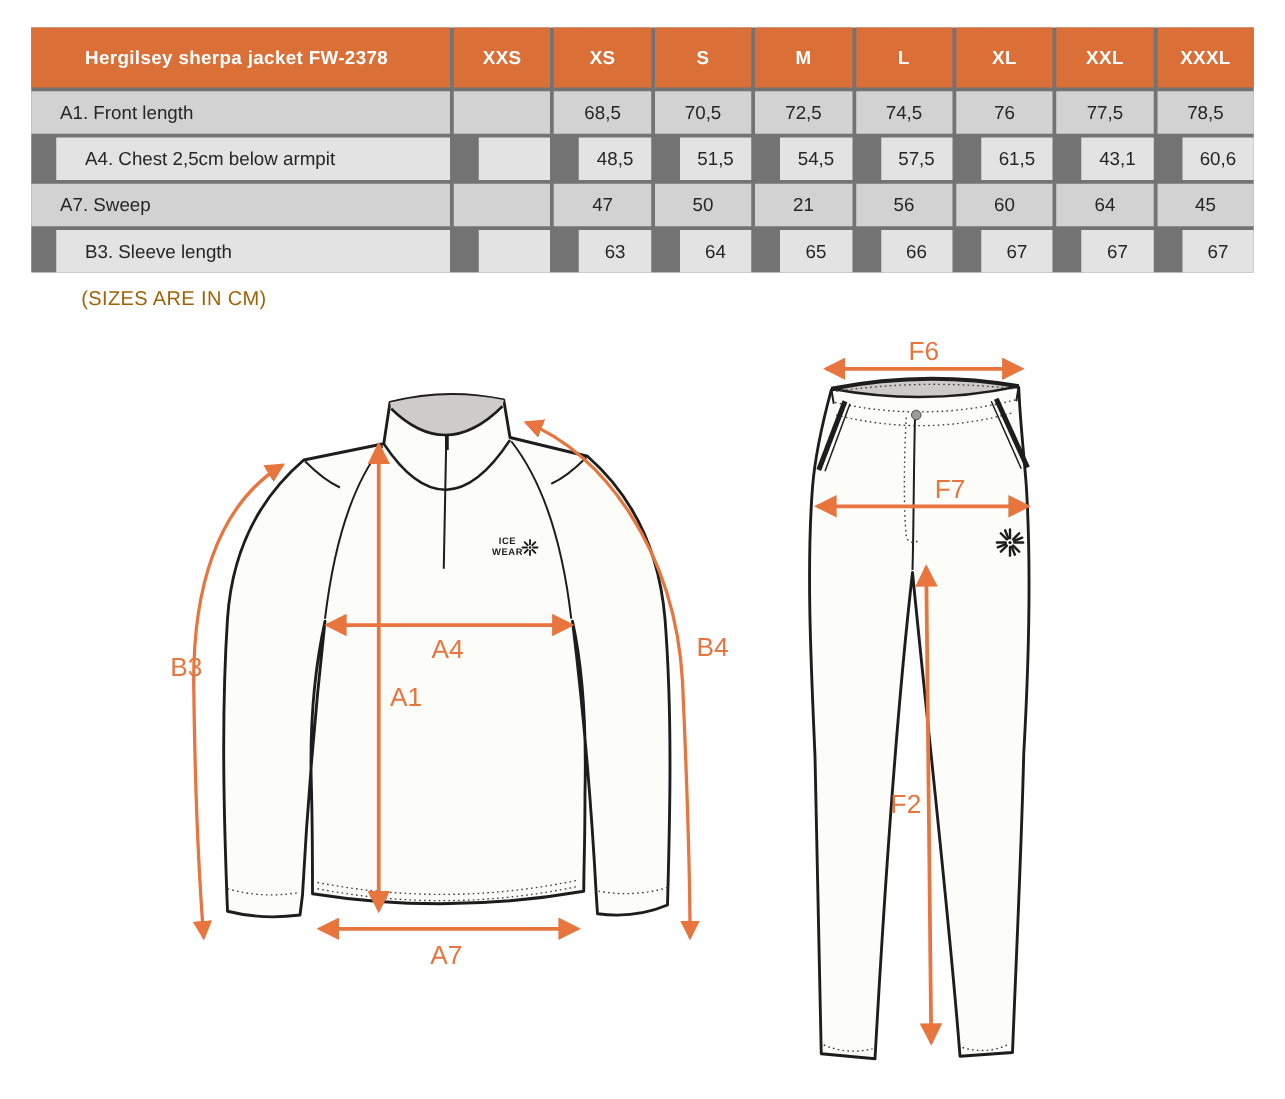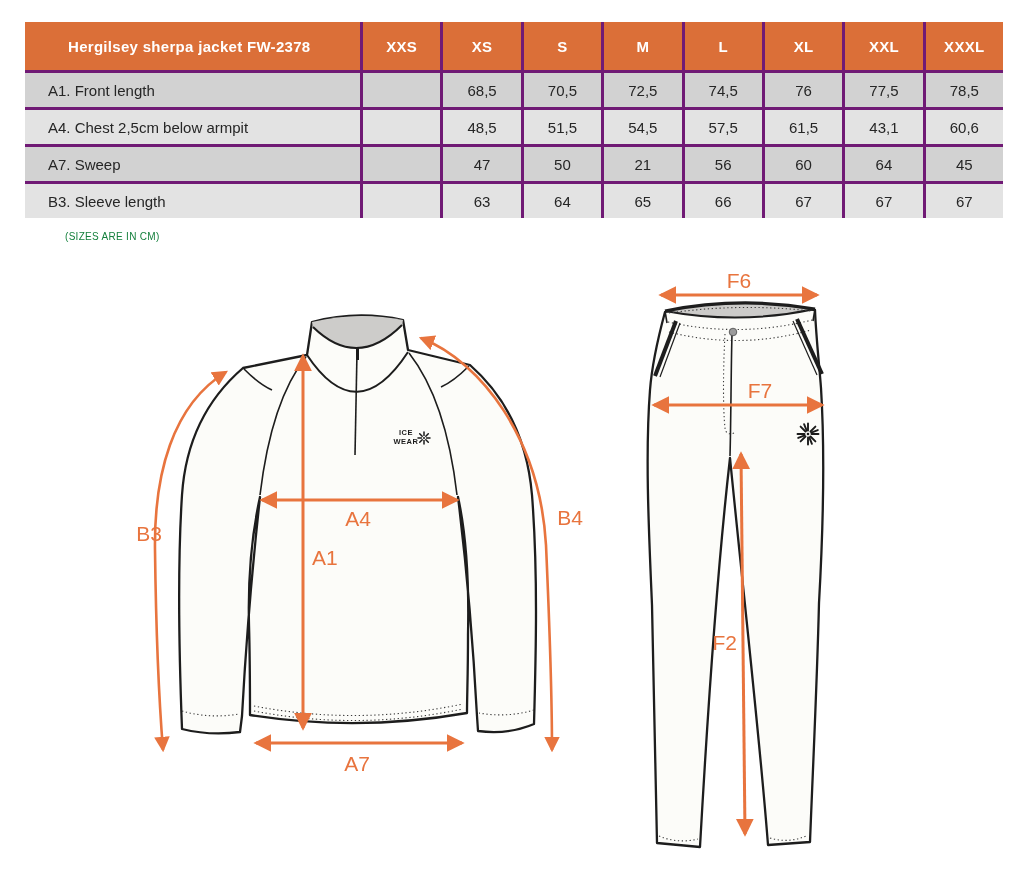--- a/index.html
+++ b/index.html
@@ -2,30 +2,30 @@
 <html><head>
 <meta charset="utf-8">
 <style>
   html,body{margin:0;padding:0;background:#ffffff;}
   .page{position:relative;width:1028px;height:879px;background:#ffffff;
         font-family:"Liberation Sans",sans-serif;overflow:hidden;}
 
   
   .size-table{position:absolute;left:25px;top:22px;width:978px;
       display:grid;grid-template-columns:335px repeat(8,1fr);
-      grid-template-rows:48px 34px 34px 34px 34px;gap:3px;background:#701a75;}
+      grid-template-rows:48px 34px 34px 34px 34px;gap:3px;background:#737373;}
   .th{background:#DB6F38;color:#ffffff;font-weight:bold;font-size:15px;
       display:flex;align-items:center;justify-content:center;letter-spacing:.3px;}
   .th.title{justify-content:flex-start;padding-left:43px;}
   .cell{font-size:15px;color:#262626;display:flex;align-items:center;justify-content:center;}
   .cell.label{justify-content:flex-start;padding-left:23px;}
   .row-dark{background:#D2D2D2;}
-  .row-light{background:#E3E3E3;}
-
-  .note{position:absolute;left:65px;top:231px;color:#15803d;font-size:10px;
+  .row-light{background:#E3E3E3;margin-left:20px;}
+
+  .note{position:absolute;left:65px;top:231px;color:#a16207;font-size:16px;
         letter-spacing:.3px;}
 
   
   .jacket-svg{position:absolute;left:100px;top:280px;}
   .pants-svg{position:absolute;left:620px;top:270px;}
 
   .garment{fill:#FCFCF9;stroke:#1d1d1d;stroke-width:2.3;stroke-linejoin:round;}
   .seam{fill:none;stroke:#1d1d1d;stroke-width:1.6;}
   .rim{fill:none;stroke:#1d1d1d;stroke-width:2;}
   .stitch{fill:none;stroke:#3c3c3c;stroke-width:1.1;stroke-dasharray:1.3 2.6;}

